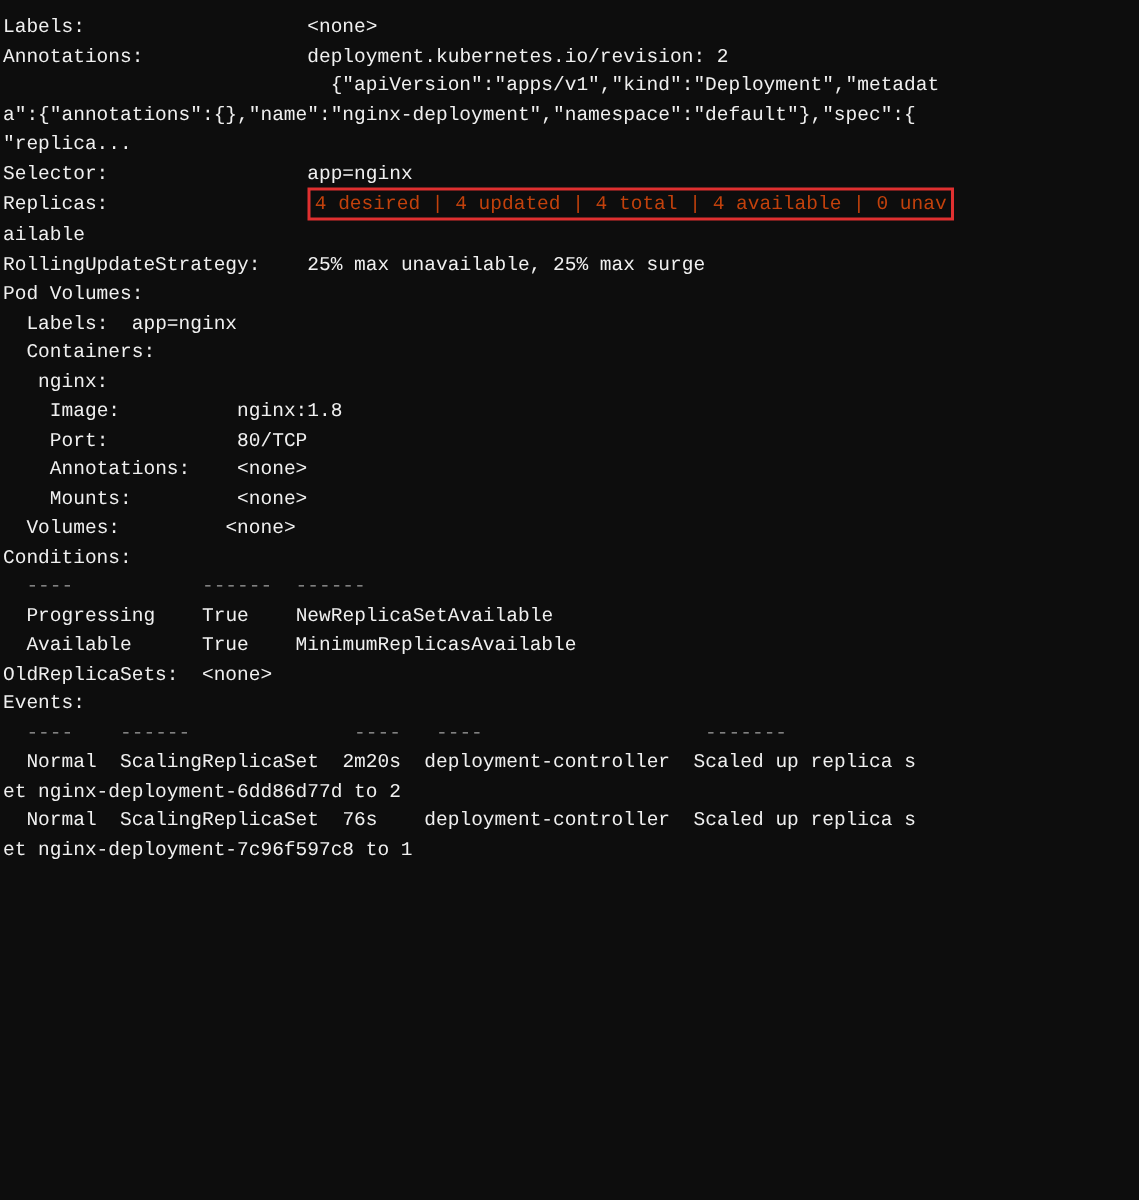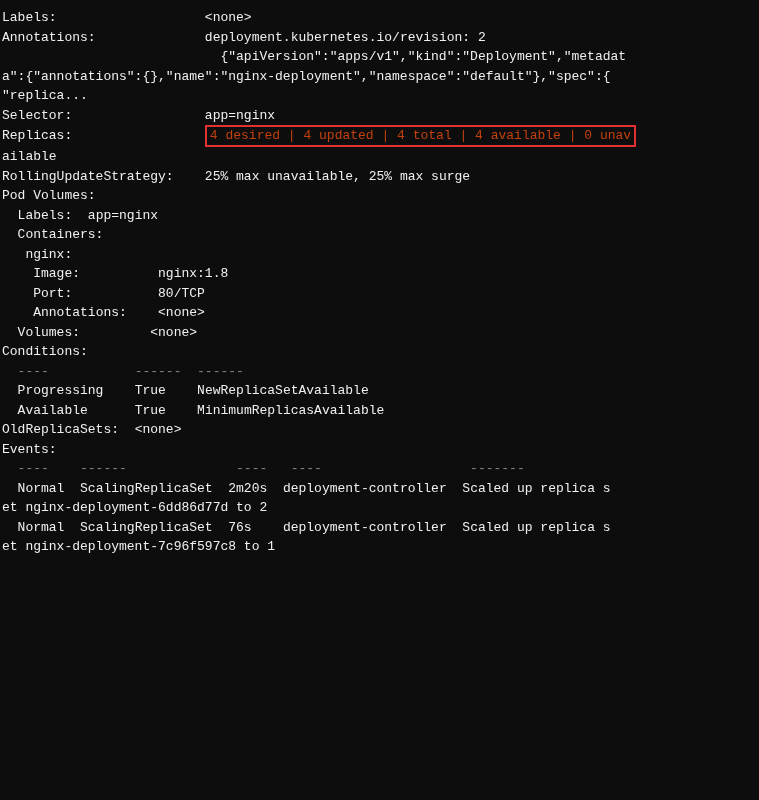--- a/index.html
+++ b/index.html
@@ -76,20 +76,21 @@
 
   <span class="line">   <span>nginx:</span></span>
 
   <span class="line">    <span>Image:</span>          <span>nginx:1.8</span></span>
 
   <span class="line">    <span>Port:</span>           <span>80/TCP</span></span>
 
 
   <span class="line">    <span>Annotations:</span>    <span>&lt;none&gt;</span></span>
 
+  <span class="line">    <span>Mounts:</span>         <span>&lt;none&gt;</span></span>
 
   <span class="line">  <span>Volumes:</span>         <span>&lt;none&gt;</span></span>
 
   <span class="line"><span>Conditions:</span></span>
 
 
   <span class="line">  <span class="separator">----           ------  ------</span></span>
 
   <span class="line">  <span>Progressing</span>    <span>True</span>    <span>NewReplicaSetAvailable</span></span>
 

